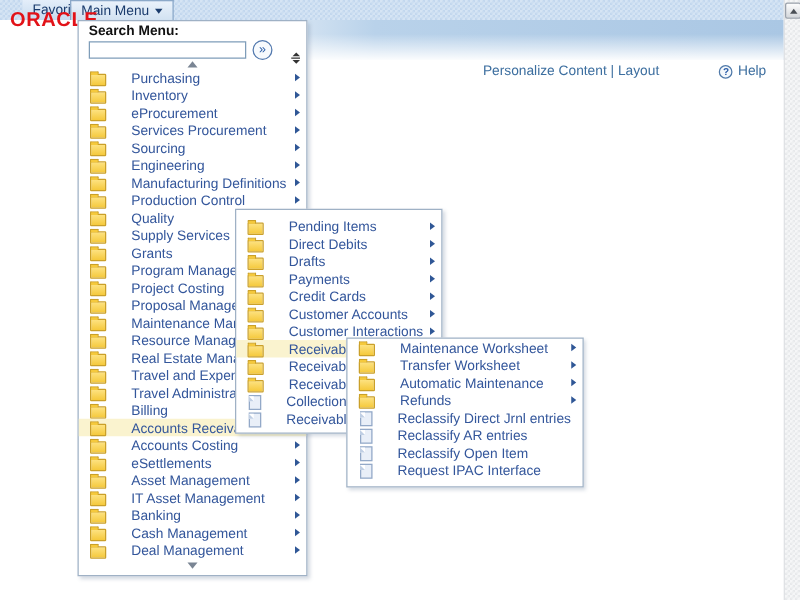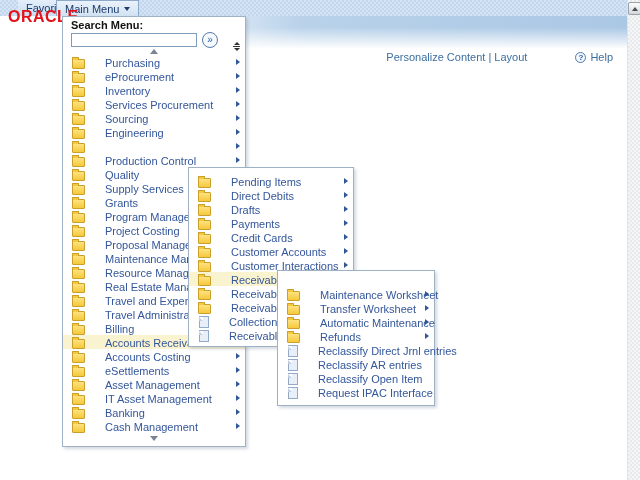--- a/index.html
+++ b/index.html
@@ -72,21 +72,21 @@
   }
   .sb-tri{width:0;height:0;border-left:3px solid transparent;border-right:3px solid transparent;
     border-bottom:4px solid #4a4f55;}
   
   .menu{
     position:absolute;background:#fff;border:1px solid #9FB1C5;box-sizing:border-box;
     box-shadow:2px 2px 3px rgba(110,130,155,.30);
   }
   #menu1{left:62px;top:16px;width:184px;z-index:10;padding-bottom:2px;}
   #menu2{left:188px;top:167px;width:166px;z-index:11;padding:6px 0 4px;}
-  #menu3{left:277px;top:270px;width:158px;z-index:12;padding:16px 0 6px;}
+  #menu3{left:277px;top:270px;width:190px;z-index:12;padding:0 0 6px;}
   .search-area{padding:2px 8px 0;}
   .search-label{font-weight:bold;color:#111;line-height:12px;}
   .search-row{display:flex;align-items:center;gap:5px;margin-top:1px;height:16px;}
   .search-input{
     width:126px;height:14px;box-sizing:border-box;border:1px solid #7f9db9;
     font-family:"Liberation Sans",sans-serif;font-size:10px;padding:0 2px;background:#fff;
   }
   .go-btn{
     width:16px;height:16px;box-sizing:border-box;border:1px solid #5379ae;border-radius:50%;
     background:#f7fafd;color:#2b5ea8;font-size:10px;line-height:12px;text-align:center;
@@ -186,45 +186,46 @@
     </div>
     <div class="list">
 
     <div class="row">
           <span class="mi"></span>
           <span class="lbl">Purchasing</span>
           <span class="arr"></span>
         </div>
         <div class="row">
           <span class="mi"></span>
+          <span class="lbl">Inventory</span>
+          <span class="arr"></span>
+        </div>
+        <div class="row">
+          <span class="mi"></span>
           <span class="lbl">eProcurement</span>
           <span class="arr"></span>
         </div>
         <div class="row">
           <span class="mi"></span>
-          <span class="lbl">Inventory</span>
-          <span class="arr"></span>
-        </div>
-        <div class="row">
-          <span class="mi"></span>
           <span class="lbl">Services Procurement</span>
           <span class="arr"></span>
         </div>
         <div class="row">
           <span class="mi"></span>
           <span class="lbl">Sourcing</span>
           <span class="arr"></span>
         </div>
         <div class="row">
           <span class="mi"></span>
           <span class="lbl">Engineering</span>
           <span class="arr"></span>
         </div>
         <div class="row">
           <span class="mi"></span>
+          <span class="lbl">Manufacturing Definitions</span>
           <span class="arr"></span>
         </div>
         <div class="row">
           <span class="mi"></span>
           <span class="lbl">Production Control</span>
           <span class="arr"></span>
         </div>
         <div class="row">
           <span class="mi"></span>
           <span class="lbl">Quality</span>
@@ -311,20 +312,25 @@
           <span class="arr"></span>
         </div>
         <div class="row">
           <span class="mi"></span>
           <span class="lbl">Banking</span>
           <span class="arr"></span>
         </div>
         <div class="row">
           <span class="mi"></span>
           <span class="lbl">Cash Management</span>
+          <span class="arr"></span>
+        </div>
+        <div class="row">
+          <span class="mi"></span>
+          <span class="lbl">Deal Management</span>
           <span class="arr"></span>
         </div>
       </div>
     <div class="scroll-row bottom">
       <span class="tri-down"></span>
     </div>
   </div>
 
   <div class="menu" id="menu2">
     <div class="list">

